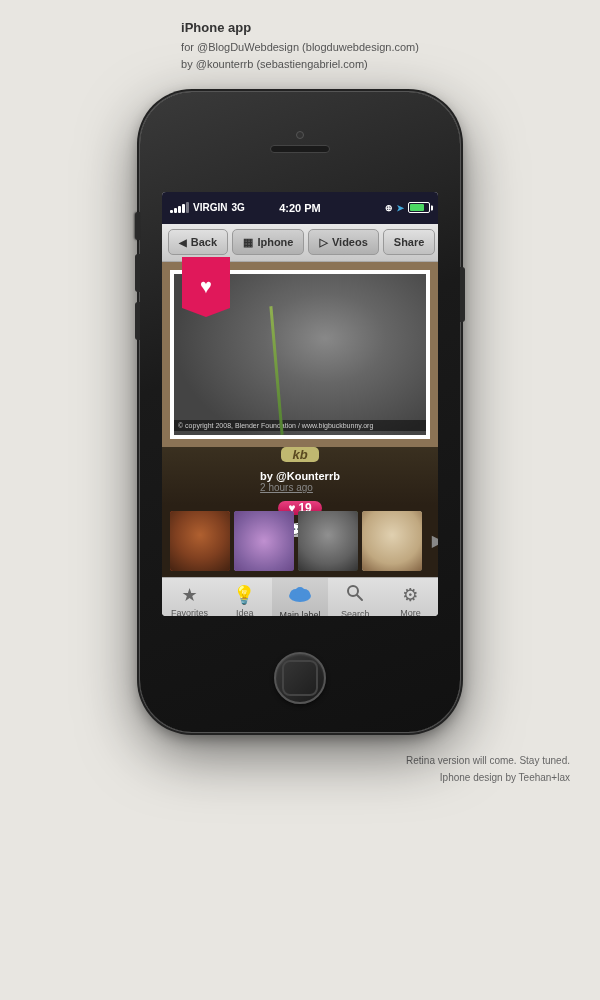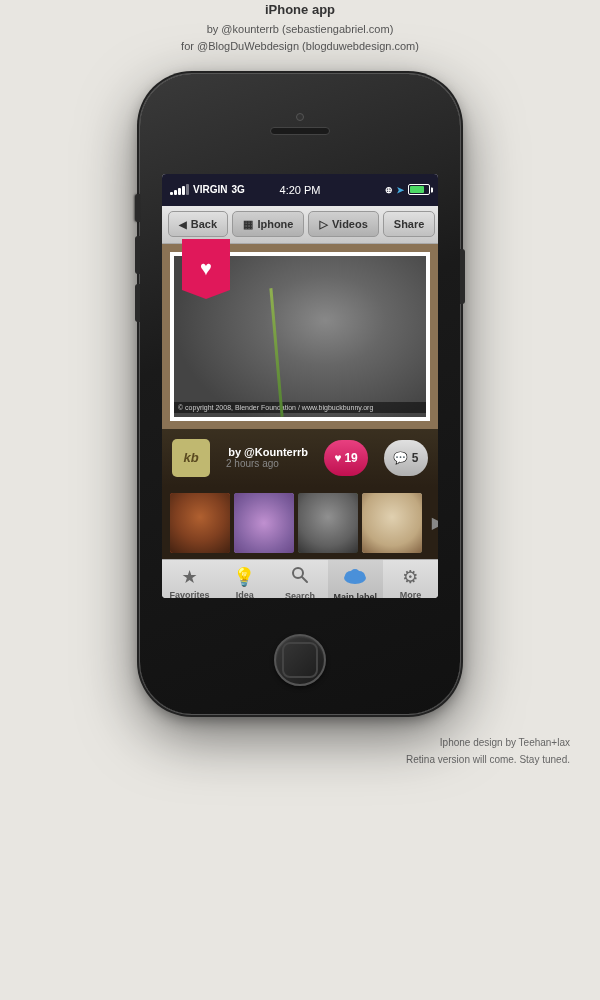--- a/index.html
+++ b/index.html
@@ -9,21 +9,21 @@
       height: 1000px;
       background: #e8e6e1;
       font-family: 'Helvetica Neue', Helvetica, Arial, sans-serif;
       display: flex;
       flex-direction: column;
       align-items: center;
       overflow: hidden;
     }
 
     .top-credit {
-      text-align: center;
+      margin-top: 18px;
       color: #555;
       font-size: 11px;
       line-height: 1.6;
     }
 
     .top-credit .app-title {
       font-size: 13px;
       font-weight: bold;
       color: #333;
     }
@@ -325,21 +325,22 @@
       font-size: 20px;
     }
 
     
     .user-bar {
       height: 58px;
       background: linear-gradient(180deg, #3a3020 0%, #2a2015 100%);
       display: flex;
       align-items: center;
       padding: 0 10px;
-      gap: 16px;
+      gap: 8px;
+      flex-direction: column;
     }
 
     .user-avatar {
       width: 38px;
       height: 38px;
       background: #c0b870;
       border-radius: 5px;
       display: flex;
       align-items: center;
       justify-content: center;
@@ -356,20 +357,21 @@
     .user-name {
       color: #fff;
       font-size: 11px;
       font-weight: bold;
       text-align: right;
     }
 
     .user-time {
       color: #888;
       font-size: 10px;
+      text-decoration: underline;
     }
 
     .action-btn {
       width: 44px;
       height: 36px;
       border-radius: 22px;
       display: flex;
       align-items: center;
       justify-content: center;
       gap: 3px;
@@ -454,21 +456,21 @@
       color: #666;
     }
 
     .tab-item.active .tab-icon {
       color: #4a90d9;
     }
 
     .tab-label {
       font-size: 9px;
       color: #555;
-      font-weight: bold;
+      font-weight: normal;
     }
 
     .tab-item.active .tab-label {
       color: #333;
     }
 
     
     .cloud-icon-svg {
       width: 28px;
       height: 20px;
@@ -514,22 +516,22 @@
     .bar2 { height: 5px; }
     .bar3 { height: 7px; }
     .bar4 { height: 9px; }
     .bar5 { height: 11px; opacity: 0.4; }
   </style>
 </head>
 <body>
 
 <div class="top-credit">
   <div class="app-title">iPhone app</div>
+  <div>for @BlogDuWebdesign (blogduwebdesign.com)</div>
   <div>by @kounterrb (sebastiengabriel.com)</div>
-  <div>for @BlogDuWebdesign (blogduwebdesign.com)</div>
 </div>
 
 <div class="phone-wrapper">
 
   <div class="phone-body">
 
     <div class="side-btn-left"></div>
     <div class="side-btn-left2"></div>
     <div class="side-btn-left3"></div>
     <div class="side-btn-right"></div>
@@ -546,21 +548,21 @@
           <div class="signal-bars">
             <div class="signal-bar bar1"></div>
             <div class="signal-bar bar2"></div>
             <div class="signal-bar bar3"></div>
             <div class="signal-bar bar4"></div>
             <div class="signal-bar bar5"></div>
           </div>
           <span>VIRGIN</span>
           <span>3G</span>
         </div>
-        <div style="position:absolute;left:50%;transform:translateX(-50%);font-size:11px;font-weight:normal;">4:20 PM</div>
+        <div style="position:absolute;left:50%;transform:translateX(-50%);font-size:11px;font-weight:bold;">4:20 PM</div>
         <div class="status-right">
           <span style="font-size:9px;">⊕</span>
           <span style="font-size:9px;color:#4ad;">➤</span>
           <div class="battery">
             <div class="battery-fill"></div>
           </div>
         </div>
       </div>
 
       <div class="nav-bar">
@@ -631,56 +633,56 @@
       <div class="tab-bar">
 
         <div class="tab-item">
           <span class="tab-icon">★</span>
           <span class="tab-label">Favorites</span>
         </div>
 
         <div class="tab-item">
           <span class="tab-icon">💡</span>
           <span class="tab-label">Idea</span>
-        </div>
-
-        <div class="tab-item">
-          <span class="tab-icon">
-            <svg width="18" height="18" viewBox="0 0 18 18" fill="none" xmlns="http://www.w3.org/2000/svg">
-              <circle cx="7" cy="7" r="5" stroke="#666" stroke-width="2"></circle>
-              <line x1="11" y1="11" x2="16" y2="16" stroke="#666" stroke-width="2" stroke-linecap="round"></line>
-            </svg>
-          </span>
-          <span class="tab-label">Search</span>
         </div>
 
         <div class="tab-item active">
           <span class="tab-icon">
             <svg class="cloud-icon-svg" viewBox="0 0 28 20" fill="none" xmlns="http://www.w3.org/2000/svg">
               <ellipse cx="14" cy="13" rx="11" ry="6" fill="#4a90d9"></ellipse>
               <ellipse cx="10" cy="11" rx="6" ry="5" fill="#4a90d9"></ellipse>
               <ellipse cx="18" cy="11" rx="6" ry="5" fill="#4a90d9"></ellipse>
               <ellipse cx="14" cy="9" rx="5" ry="5" fill="#4a90d9"></ellipse>
             </svg>
           </span>
           <span class="tab-label">Main label</span>
         </div>
 
         <div class="tab-item">
+          <span class="tab-icon">
+            <svg width="18" height="18" viewBox="0 0 18 18" fill="none" xmlns="http://www.w3.org/2000/svg">
+              <circle cx="7" cy="7" r="5" stroke="#666" stroke-width="2"></circle>
+              <line x1="11" y1="11" x2="16" y2="16" stroke="#666" stroke-width="2" stroke-linecap="round"></line>
+            </svg>
+          </span>
+          <span class="tab-label">Search</span>
+        </div>
+
+        <div class="tab-item">
           <span class="tab-icon">⚙</span>
           <span class="tab-label">More</span>
         </div>
 
       </div>
 
     </div>
 
     <div class="home-button">
       <div class="home-button-inner"></div>
     </div>
 
   </div>
 </div>
 
 <div class="bottom-credit">
+  <div>Retina version will come. Stay tuned.</div>
   <div>Iphone design by Teehan+lax</div>
-  <div>Retina version will come. Stay tuned.</div>
 </div>
 
 </body></html>

